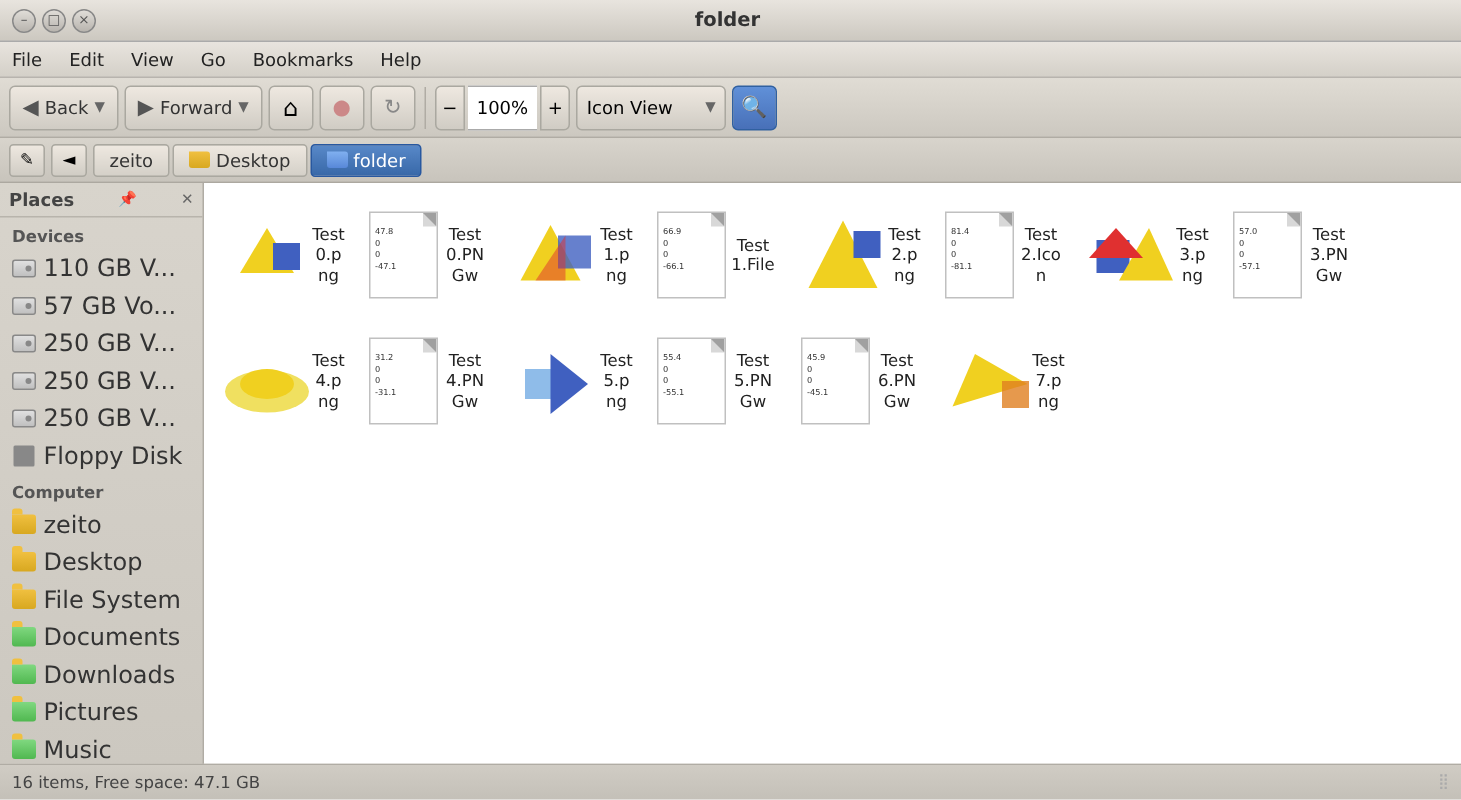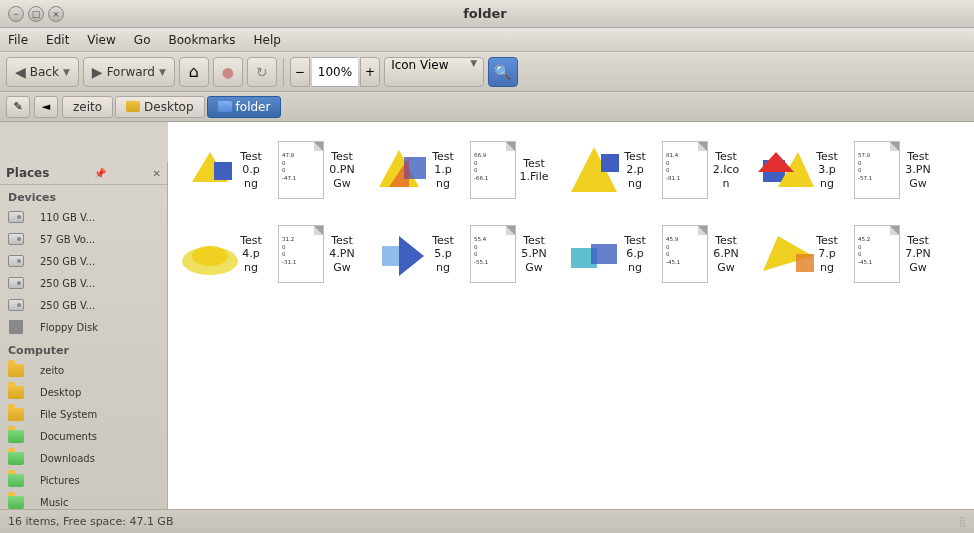--- a/index.html
+++ b/index.html
@@ -152,20 +152,21 @@
       align-items: center;
       font-size: 12px;
     }
     .view-select {
       height: 30px;
       padding: 0 6px;
       background: linear-gradient(to bottom, #eee8e0, #d0ccc4);
       border: 1px solid #aaa8a0;
       border-radius: 4px;
       display: flex;
+      align-items: center;
       gap: 4px;
       cursor: pointer;
       font-size: 12px;
       min-width: 100px;
     }
     .search-btn {
       width: 30px;
       height: 30px;
       background: linear-gradient(to bottom, #6090d8, #4870b8);
       border: 1px solid #3060a0;
@@ -251,27 +252,26 @@
     }
 
     
     .main-layout {
       display: flex;
       height: calc(533px - 28px - 24px - 40px - 30px - 24px);
     }
 
     
     .sidebar {
-      width: 168px;
+      width: 136px;
       background: linear-gradient(to bottom, #d8d4cc, #ccc8c0);
       border-right: 1px solid #b0aca4;
       overflow-y: auto;
       flex-shrink: 0;
       position: relative;
-      margin-top: 40px;
     }
     .sidebar-header {
       display: flex;
       align-items: center;
       justify-content: space-between;
       padding: 4px 6px;
       border-bottom: 1px solid #b8b4ac;
     }
     .sidebar-title {
       font-size: 12px;
@@ -287,22 +287,22 @@
       font-size: 11px;
       font-weight: bold;
       color: #555;
       padding: 6px 8px 2px 8px;
     }
     .sidebar-item {
       display: flex;
       align-items: center;
       padding: 3px 8px;
       cursor: pointer;
-      gap: 16px;
-      font-size: 10px;
+      gap: 5px;
+      font-size: 16px;
       color: #333;
     }
     .sidebar-icon {
       width: 16px;
       height: 16px;
       flex-shrink: 0;
       display: flex;
       align-items: center;
       justify-content: center;
     }
@@ -758,30 +758,20 @@
         <div class="file-thumb">
           <div class="doc-thumb">
             <div class="doc-fold2"></div>
             <div class="doc-fold"></div>
             <div class="doc-content">55.4<br>0<br>0<br>-55.1</div>
           </div>
         </div>
         <span class="file-name">Test5.PNGw</span>
       </div>
 
-      <div class="file-item">
-        <div class="file-thumb">
-          <svg class="svg-thumb" viewBox="0 0 56 56" xmlns="http://www.w3.org/2000/svg">
-            <rect width="56" height="56" fill="white"></rect>
-            <rect x="5" y="22" width="26" height="20" fill="#60c0d0"></rect>
-            <rect x="25" y="18" width="26" height="20" fill="#4060c0" opacity="0.8"></rect>
-          </svg>
-        </div>
-        <span class="file-name">Test6.png</span>
-      </div>
 
       <div class="file-item">
         <div class="file-thumb">
           <div class="doc-thumb">
             <div class="doc-fold2"></div>
             <div class="doc-fold"></div>
             <div class="doc-content">45.9<br>0<br>0<br>-45.1</div>
           </div>
         </div>
         <span class="file-name">Test6.PNGw</span>
@@ -791,30 +781,20 @@
         <div class="file-thumb">
           <svg class="svg-thumb" viewBox="0 0 56 56" xmlns="http://www.w3.org/2000/svg">
             <rect width="56" height="56" fill="white"></rect>
             <polygon points="5,45 20,10 55,30" fill="#f0d020"></polygon>
             <rect x="38" y="28" width="18" height="18" fill="#e08020" opacity="0.8"></rect>
           </svg>
         </div>
         <span class="file-name">Test7.png</span>
       </div>
 
-      <div class="file-item">
-        <div class="file-thumb">
-          <div class="doc-thumb">
-            <div class="doc-fold2"></div>
-            <div class="doc-fold"></div>
-            <div class="doc-content">45.2<br>0<br>0<br>-45.1</div>
-          </div>
-        </div>
-        <span class="file-name">Test7.PNGw</span>
-      </div>
 
     </div>
   </div>
 </div>
 
 <div class="status-bar">
   <span>16 items, Free space: 47.1 GB</span>
   <span style="color:#aaa;font-size:10px">⣿</span>
 </div>
 

